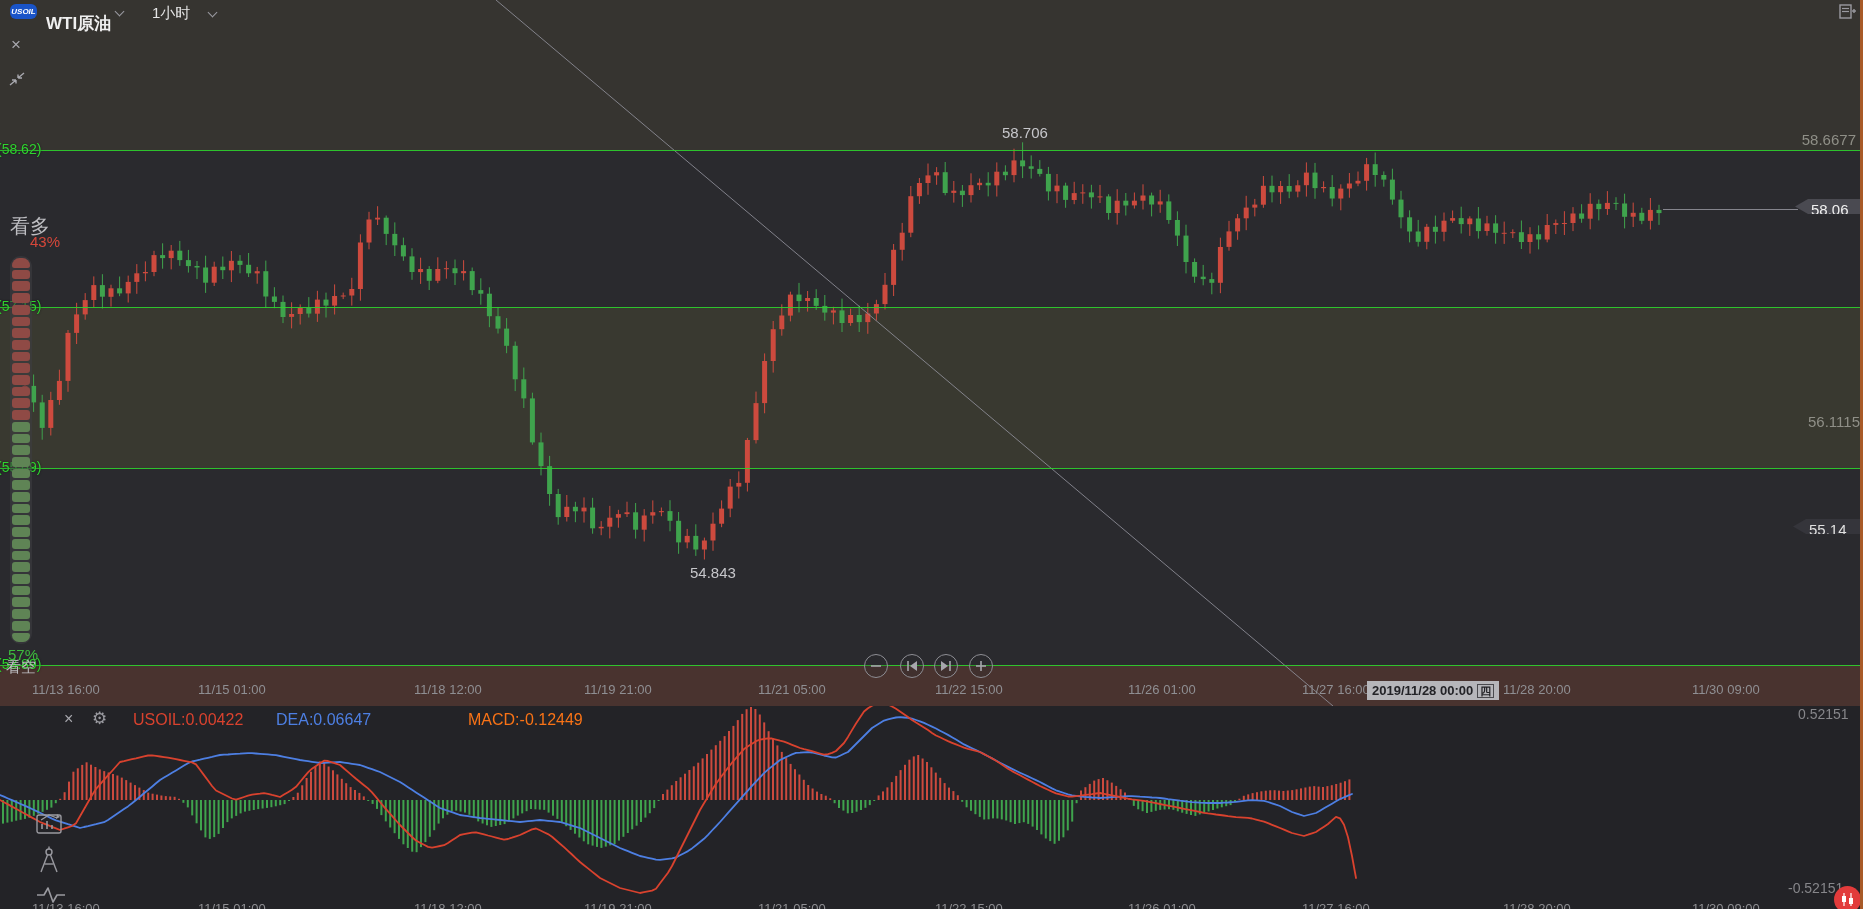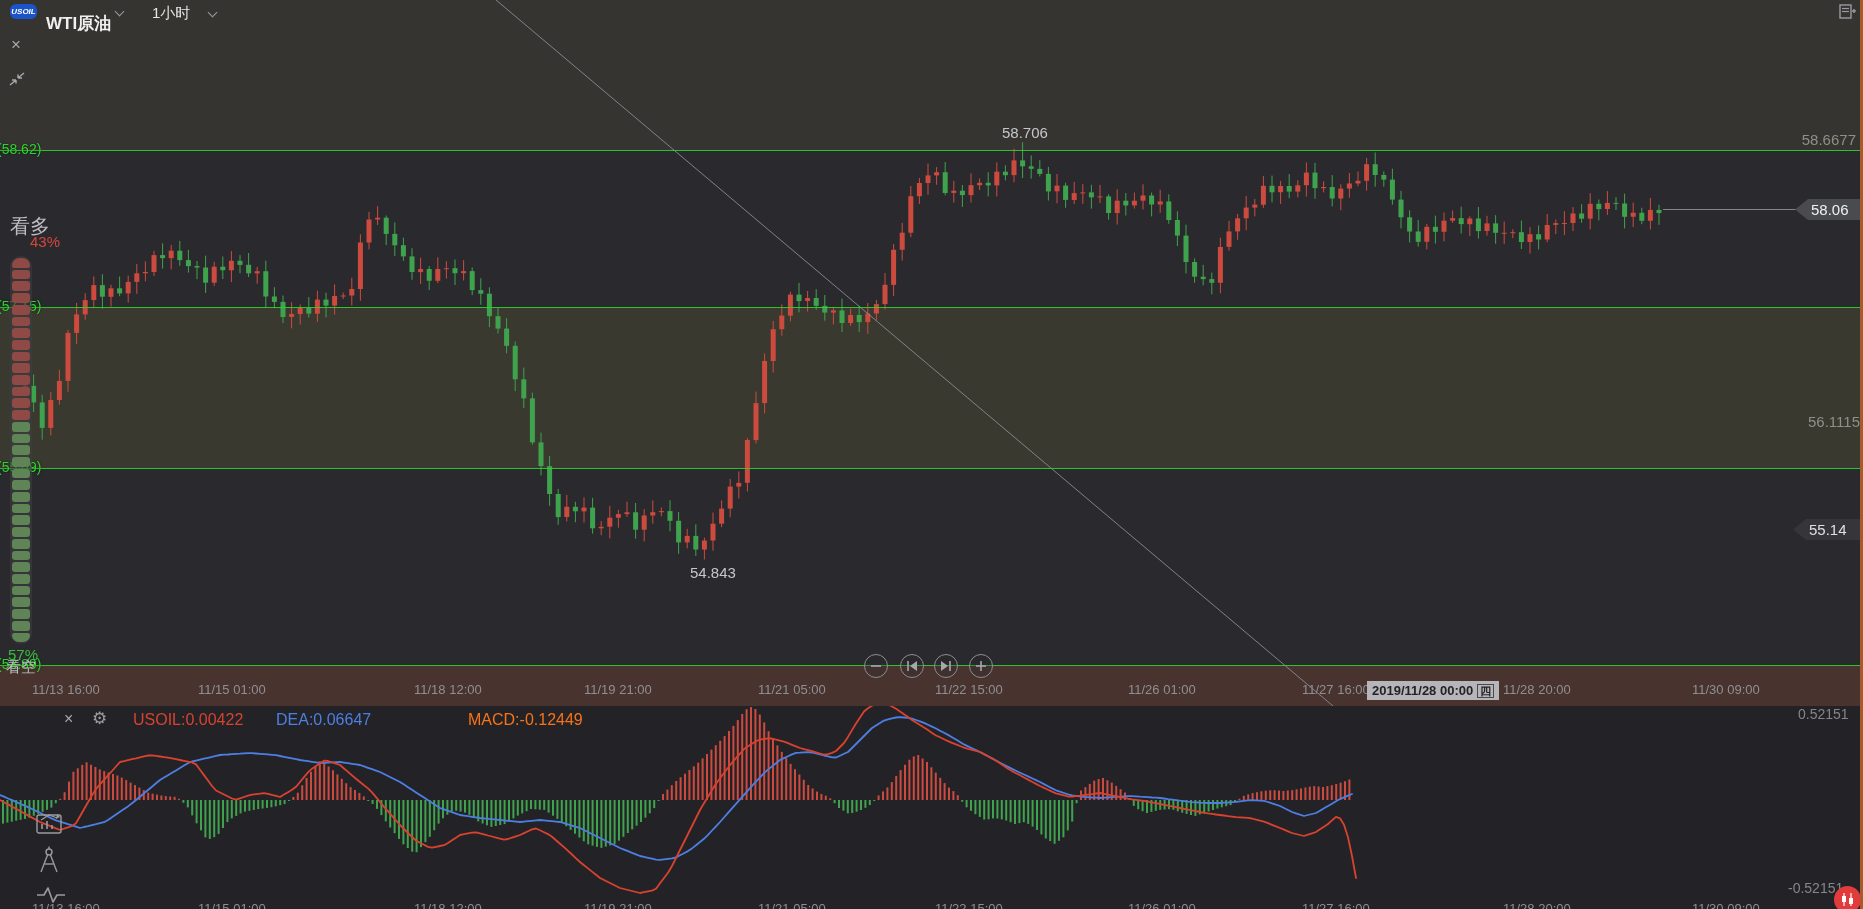--- a/index.html
+++ b/index.html
@@ -43,21 +43,21 @@
   #bear-pct{position:absolute;left:8px;top:646px;font-size:15px;color:#3dbb3d;z-index:22;}
   #bear-lab{position:absolute;left:6px;top:658px;font-size:15px;color:#bdbdc1;z-index:22;}
   
   .anno{position:absolute;color:#c6c6ca;font-size:15px;z-index:12;}
   #anno-high{left:1002px;top:124px;}
   #anno-low{left:690px;top:564px;}
   
   .raxis{position:absolute;color:#8f8f87;font-size:15px;z-index:12;text-align:right;width:70px;}
   #r-upper{left:1786px;top:131px;}
   #r-mid{left:1790px;top:413px;}
-  .ptag{position:absolute;height:21px;line-height:21px;color:#f0f0f0;font-size:15px;z-index:30;
+  .ptag{position:absolute;height:15px;line-height:21px;color:#f0f0f0;font-size:15px;z-index:30;
         padding:0 8px 0 16px;clip-path:polygon(0 50%,13px 0,100% 0,100% 100%,13px 100%);}
   #tag-price{left:1795px;top:199px;background:#4a4a51;width:45px;}
   #tag-bid{left:1793px;top:519px;background:#35353b;width:47px;color:#e0e0e0;}
   #priceline{position:absolute;left:1663px;top:209px;width:135px;height:1px;background:#85858d;z-index:9;}
   
   .nav{position:absolute;top:654px;width:24px;height:24px;border:1px solid #8e8e94;border-radius:50%;
        z-index:25;box-sizing:border-box;color:#a6a6ac;text-align:center;cursor:pointer;background:rgba(40,40,44,0.25);}
   .nav svg{margin-top:5px;}
   
   .tlabel{position:absolute;top:0;color:#8f8f93;font-size:13px;white-space:nowrap;}

